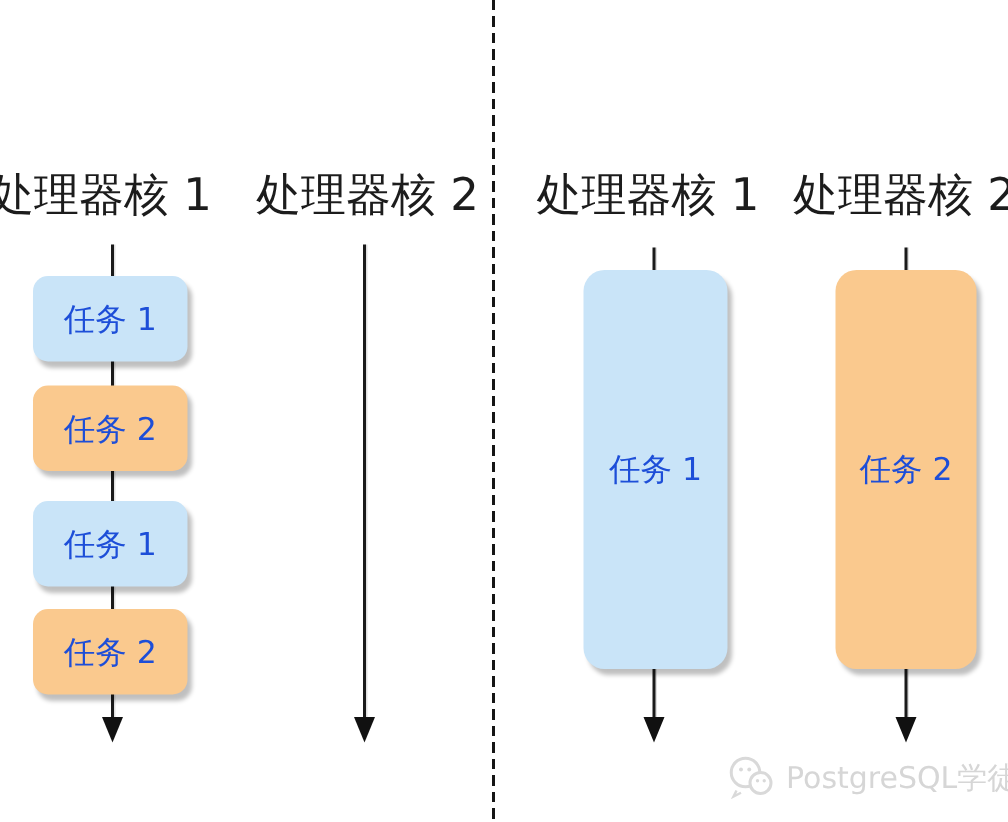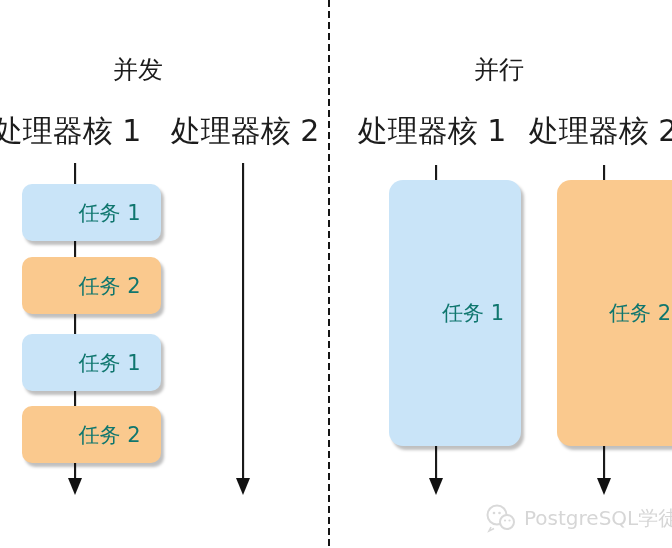--- a/index.html
+++ b/index.html
@@ -66,24 +66,23 @@
     z-index: 1;
   }
   .task-box {
     position: absolute;
     border-radius: 10px;
     box-shadow: 3px 4px 3px rgba(0,0,0,0.25);
     display: flex;
     align-items: center;
     justify-content: center;
     font-size: 21px;
-    color: #0f766e;
+    color: #1d4ed8;
     z-index: 2;
     white-space: nowrap;
-    padding-left: 36px;
   }
   .task-blue   { background: var(--task-blue, #c9e4f8); }
   .task-orange { background: var(--task-orange, #fac98e); text-align: right; }
   .small-box { left: 22px; width: 103px; height: 57px; }
   .tall-box  { top: 180px; height: 266px; border-radius: 14px; }
   .watermark {
     position: absolute;
     left: 484px;
     top: 501px;
     display: flex;
@@ -100,22 +99,20 @@
   }
   .watermark-icon svg { display: block; }
 </style>
 </head>
 <body>
 
 <div class="canvas">
 
   <div class="divider"></div>
 
-  <div class="section-title" style="left:138px;">并发</div>
-  <div class="section-title" style="left:499px;">并行</div>
 
   <div class="core-label" style="left:67px;">处理器核 1</div>
   <div class="core-label" style="left:245px;">处理器核 2</div>
   <div class="core-label" style="left:432px;">处理器核 1</div>
   <div class="core-label" style="left:603px;">处理器核 2</div>
 
   <div class="vline" style="left:74px;  top:163px; height:316px;"></div>
   <div class="arrowhead" style="left:68px;  top:478px;"></div>
 
   <div class="vline" style="left:242px; top:163px; height:316px;"></div>

